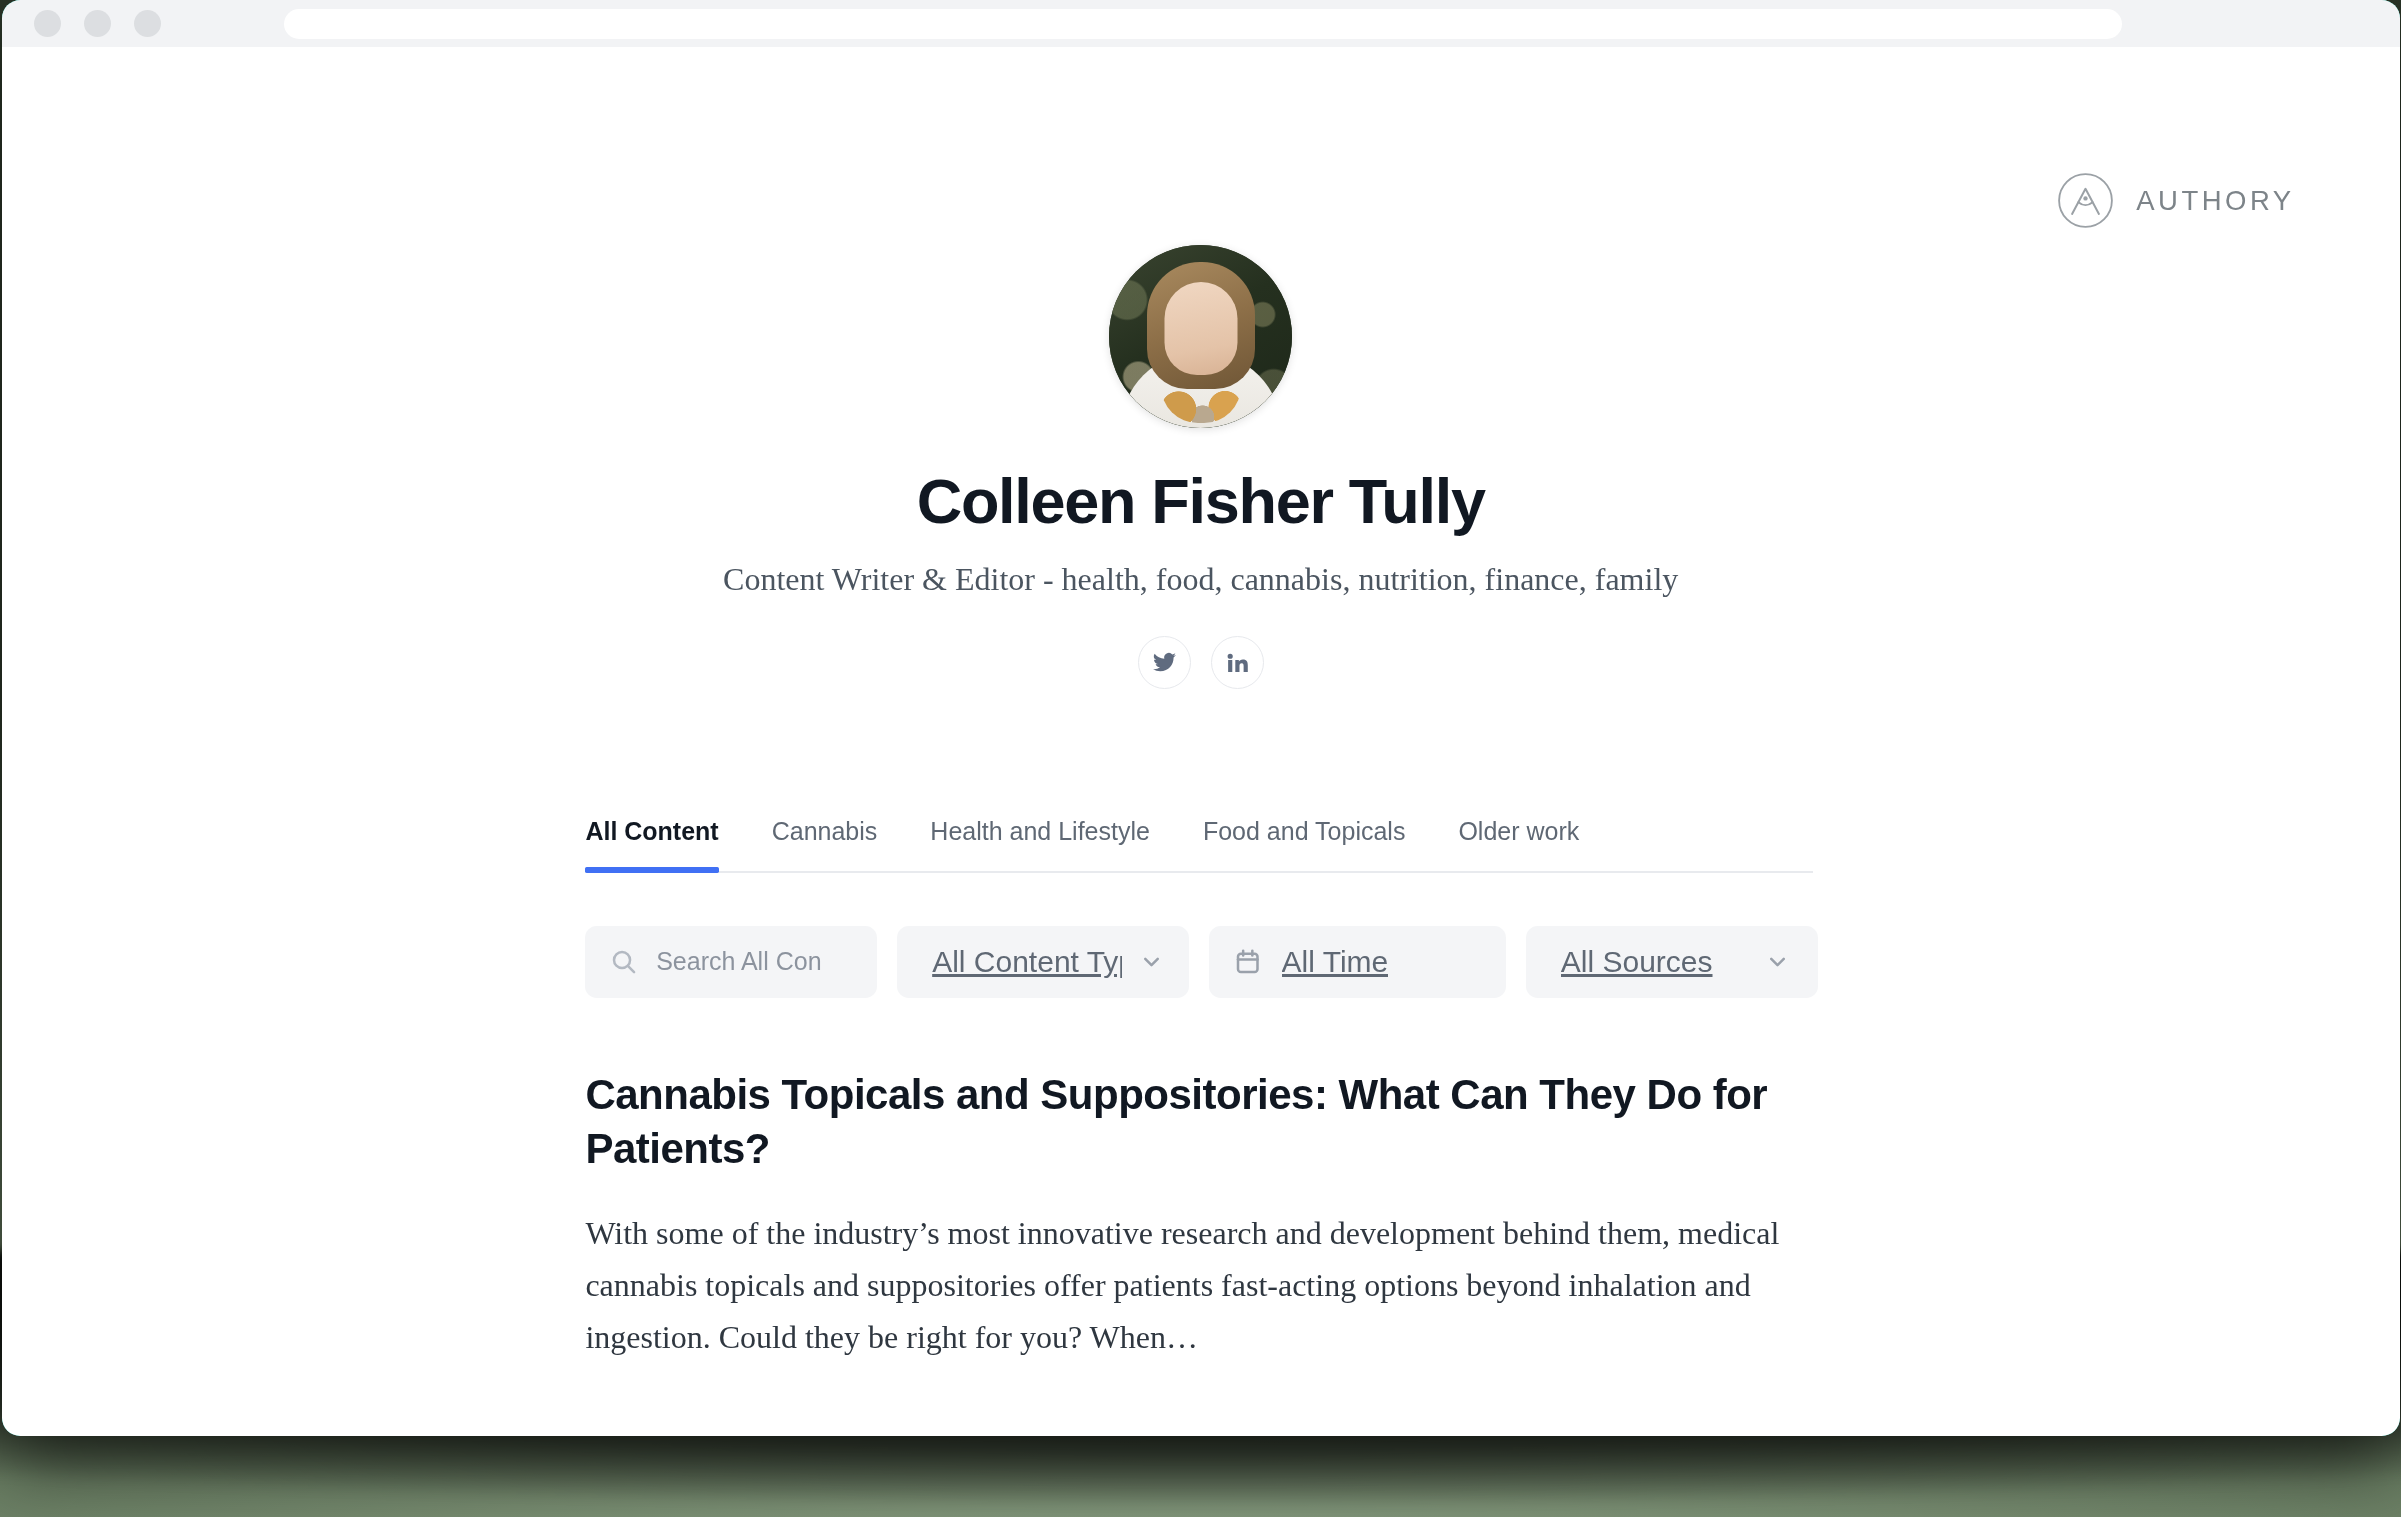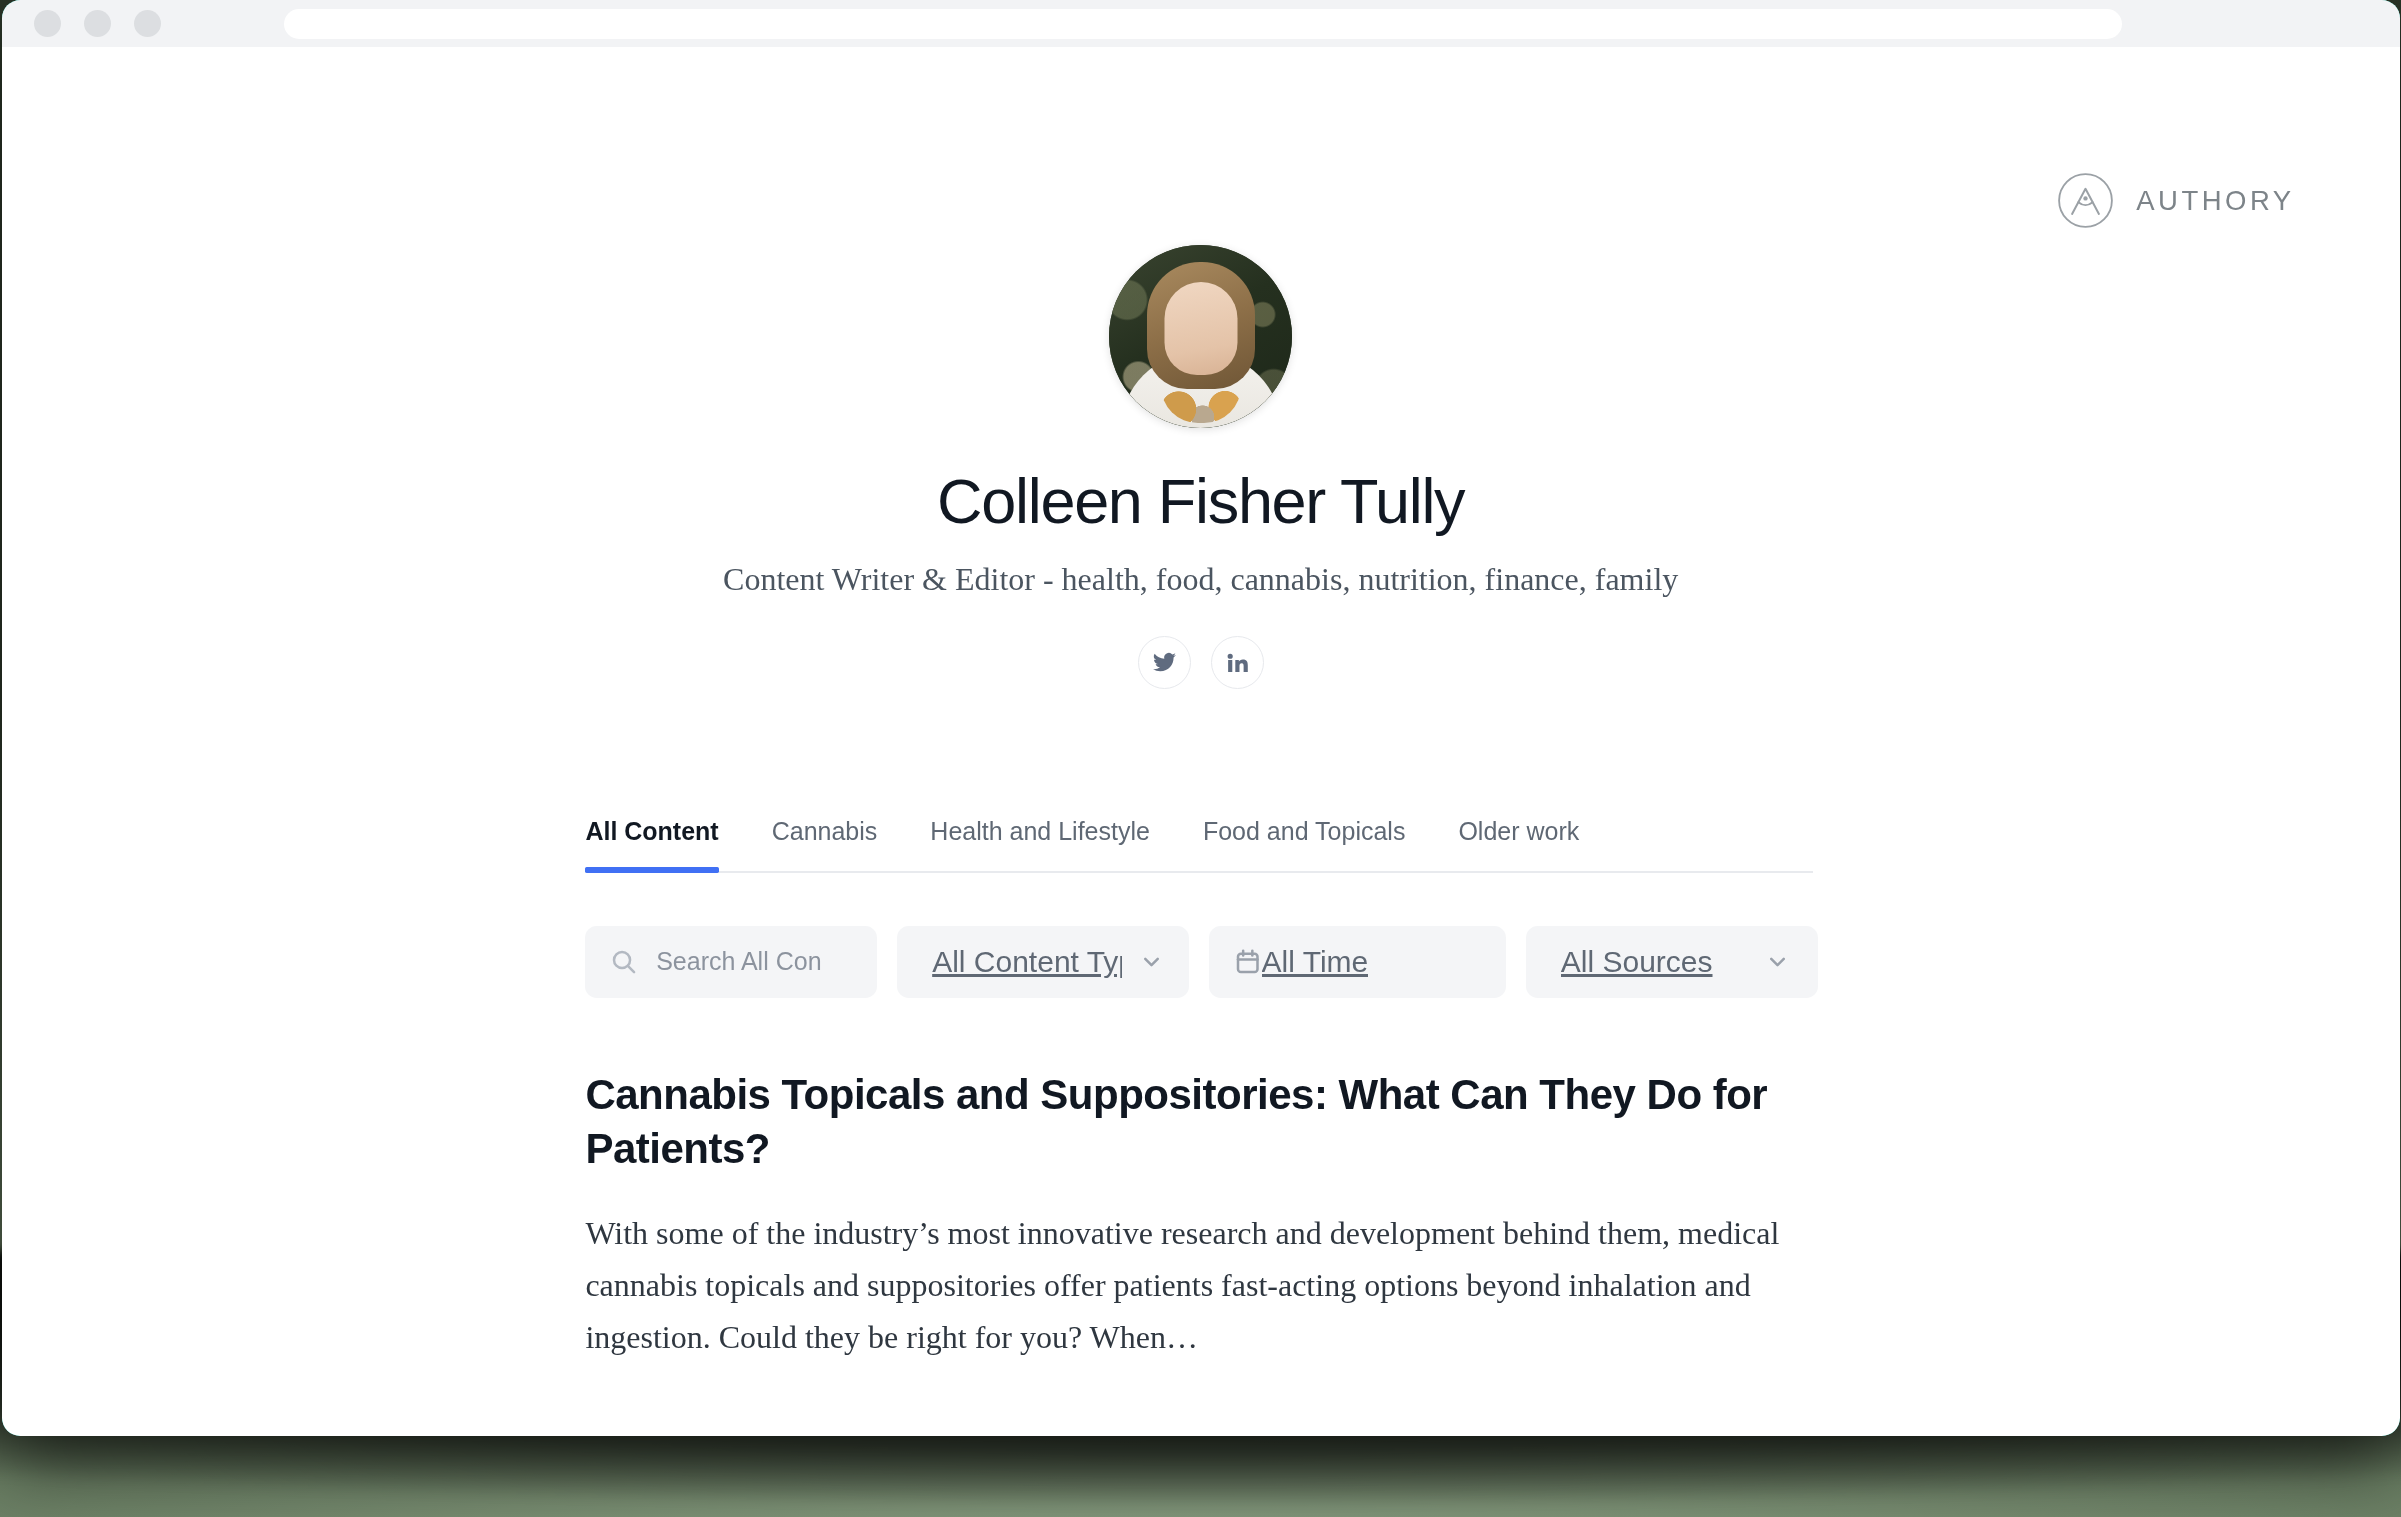--- a/index.html
+++ b/index.html
@@ -164,21 +164,21 @@
     border-radius: 0 0 40px 40px;
     background:
       radial-gradient(circle at 22% 62%, #cf9b4b 0 26%, transparent 27%),
       radial-gradient(circle at 52% 84%, #b9a88f 0 22%, transparent 23%),
       radial-gradient(circle at 80% 58%, #d9a24f 0 24%, transparent 25%);
   }
 
   #profile-name {
     margin-top: 40px;
     font-size: 63px;
-    font-weight: 400;
+    font-weight: 700;
     letter-spacing: -1.3px;
     color: #111822;
     line-height: 1.05;
   }
   #profile-tagline {
     margin-top: 25px;
     font-family: "Liberation Serif", serif;
     font-size: 32px;
     color: #4b5560;
     line-height: 1.3;
@@ -264,21 +264,21 @@
   }
   #search-control { width: 294px; padding: 0 25px; gap: 18.3px; }
   #search-control svg { width: 27.5px; height: 27.5px; flex: 0 0 auto; stroke: #b3b9c2; fill: none; stroke-width: 2.2; }
   .search-text {
     font-size: 25px;
     color: #8c939e;
     white-space: nowrap;
   }
 
   #content-type-control { width: 294px; padding: 0 25px 0 35px; justify-content: space-between; }
-  #time-control { width: 299px; padding: 0 25px; }
+  #time-control { width: 299px; padding: 0 25px; gap: 20px; }
   #sources-control { width: 294px; padding: 0 28px 0 35px; justify-content: space-between; }
 
   .filter-label {
     font-size: 30px;
     color: #5f6874;
     white-space: nowrap;
     overflow: hidden;
     text-decoration: underline;
   }
   #content-type-control .filter-label { max-width: 190px; }

